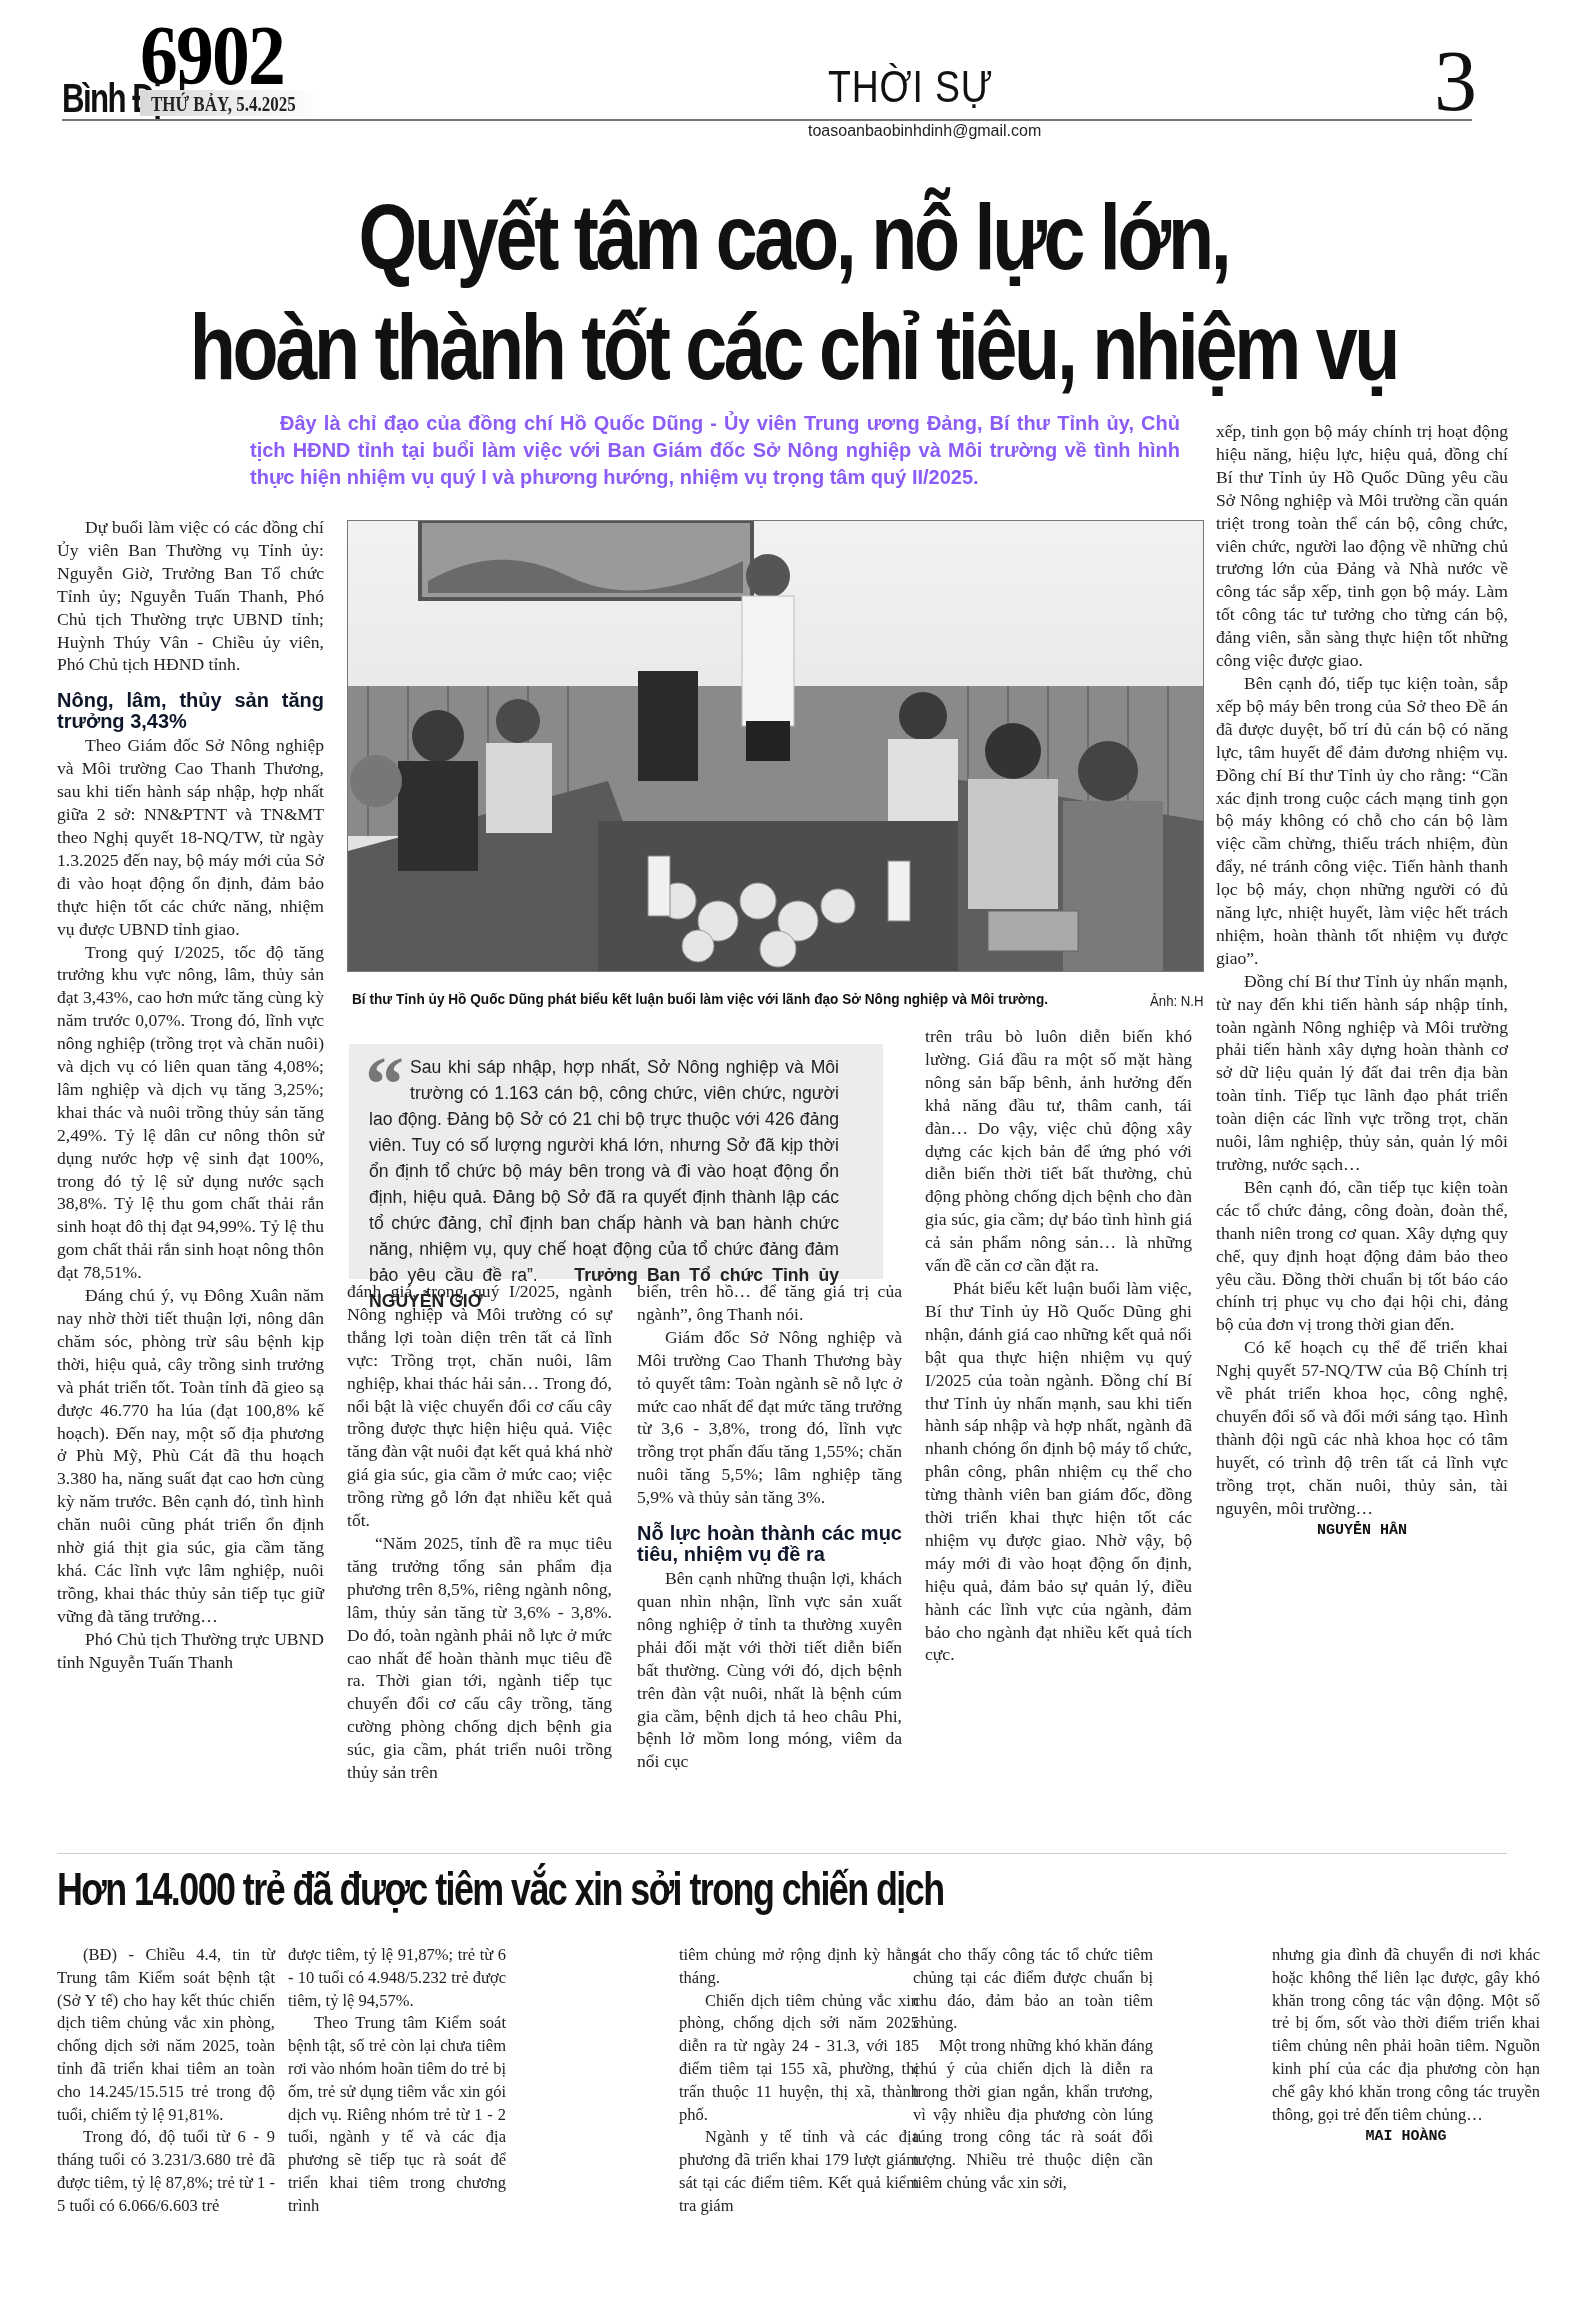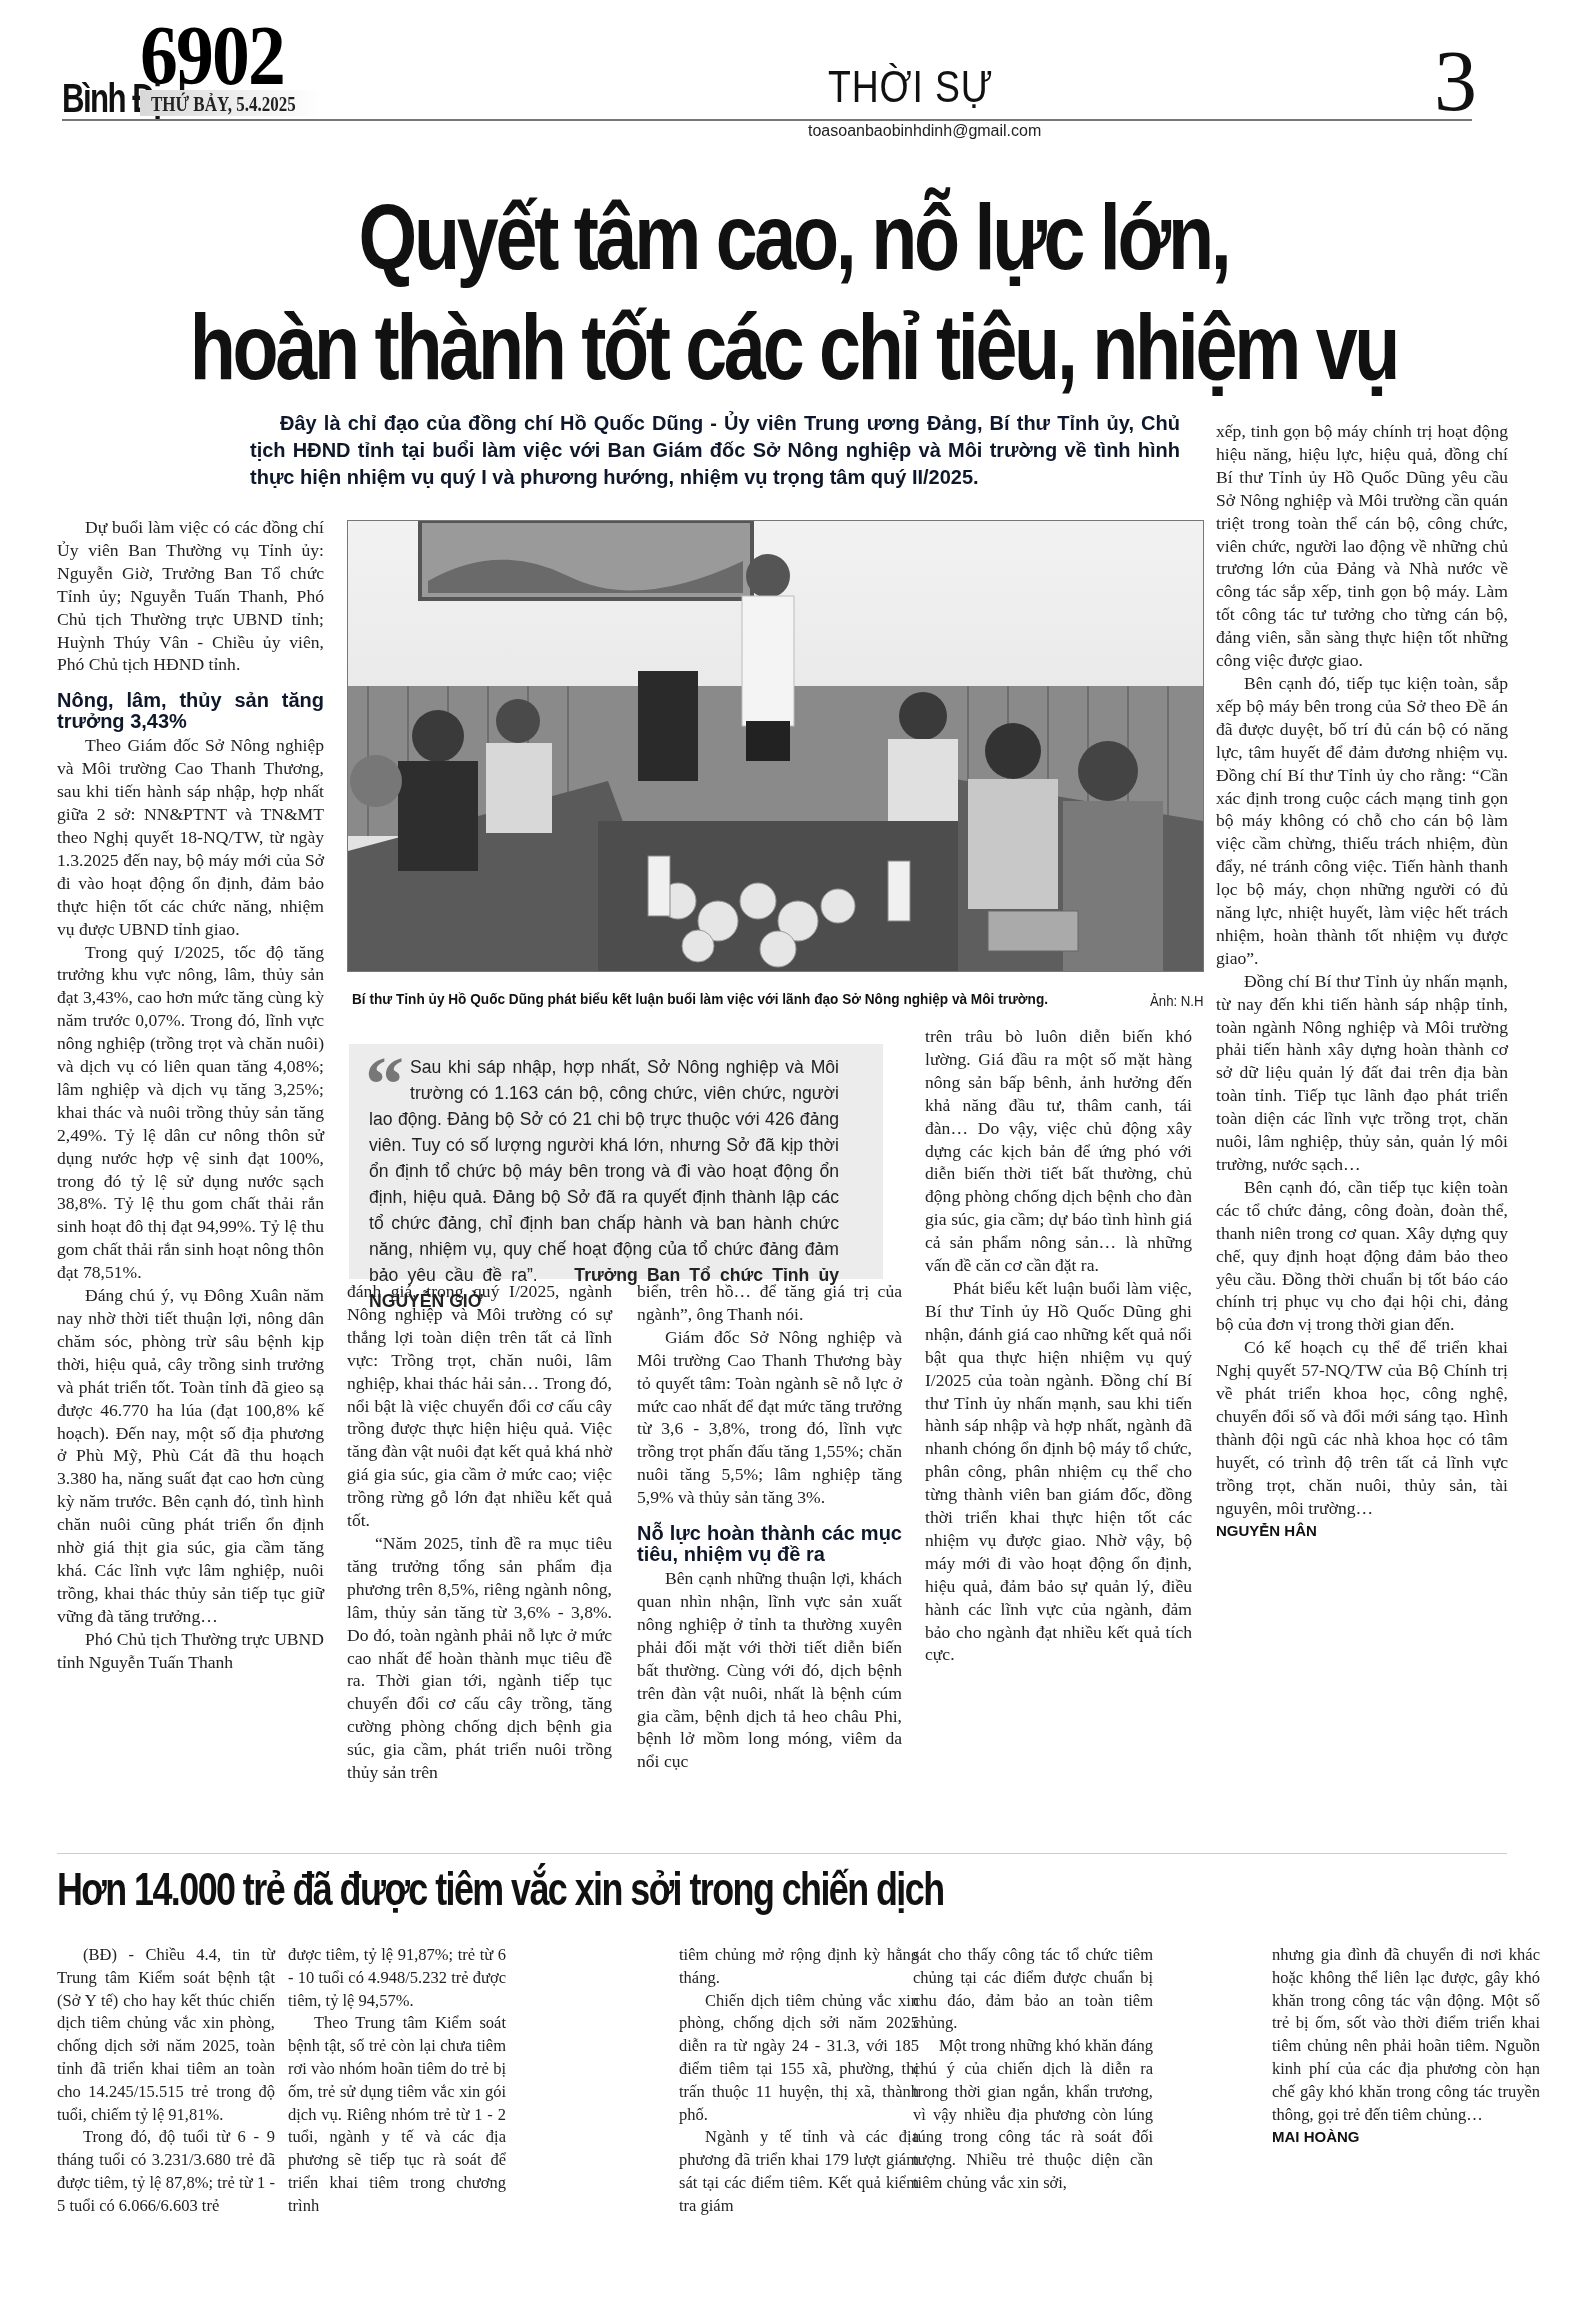--- a/index.html
+++ b/index.html
@@ -14,27 +14,27 @@
   .rule-top { left: 62px; top: 119px; width: 1410px; height: 2px; background: #777; }
   .section { left: 828px; top: 62px; font-family: "Liberation Sans", sans-serif; font-size: 44px; color: #111; letter-spacing: 1px; transform: scaleX(0.85); transform-origin: left; }
   .pagenum { left: 1434px; top: 38px; font-family: "Liberation Serif", serif; font-size: 86px; line-height: 86px; color: #111; }
   .email { left: 808px; top: 122px; font-family: "Liberation Sans", sans-serif; font-size: 16px; color: #222; }
 
   
   .headline { left: 0; top: 182px; width: 1587px; text-align: center; font-family: "Liberation Sans", sans-serif; font-weight: 700; font-size: 92px; line-height: 110px; color: #111; letter-spacing: -4px; transform: scaleX(0.82); transform-origin: center top; }
   .headline div { white-space: nowrap; }
 
   
-  .sapo { left: 250px; top: 410px; width: 930px; font-family: "Liberation Sans", sans-serif; font-weight: 700; font-size: 20px; line-height: 27px; color: #0f172a; text-indent: 30px; text-align: justify; }
+  .sapo { left: 250px; top: 410px; width: 930px; font-family: "Liberation Sans", sans-serif; font-weight: 700; font-size: 20px; line-height: 27px; color: #8b5cf6; text-indent: 30px; text-align: justify; }
 
   
   .col { font-family: "Liberation Serif", serif; font-size: 17.6px; line-height: 22.9px; color: #222; text-align: justify; }
   .col p { margin: 0; text-indent: 28px; }
   .subhead { font-family: "Liberation Sans", sans-serif; font-weight: 700; font-size: 20px; line-height: 21px; color: #0f172a; margin: 14px 0 2px 0; }
-  .byline { font-family: Liberation Sans, sans-serif; font-weight: 700; font-size: 15px; text-align: left; color: #111; }
+  .byline { font-family: Liberation Mono, monospace; font-weight: 700; font-size: 15px; text-align: center; color: #111; }
 
   .c1 { left: 57px; top: 516px; width: 267px; }
   .c2 { left: 347px; top: 1280px; width: 265px; }
   .c3 { left: 637px; top: 1280px; width: 265px; }
   .c4 { left: 925px; top: 1025px; width: 267px; }
   .c5 { left: 1216px; top: 420px; width: 292px; }
 
   
   .photo { left: 347px; top: 520px; width: 855px; height: 450px; border: 1px solid #777; overflow: hidden; background: #cfcfcf; }
   .caption { left: 352px; top: 990px; font-family: "Liberation Sans", sans-serif; font-weight: 700; font-size: 15.5px; color: #111; transform: scaleX(0.88); transform-origin: left; white-space: nowrap; }

